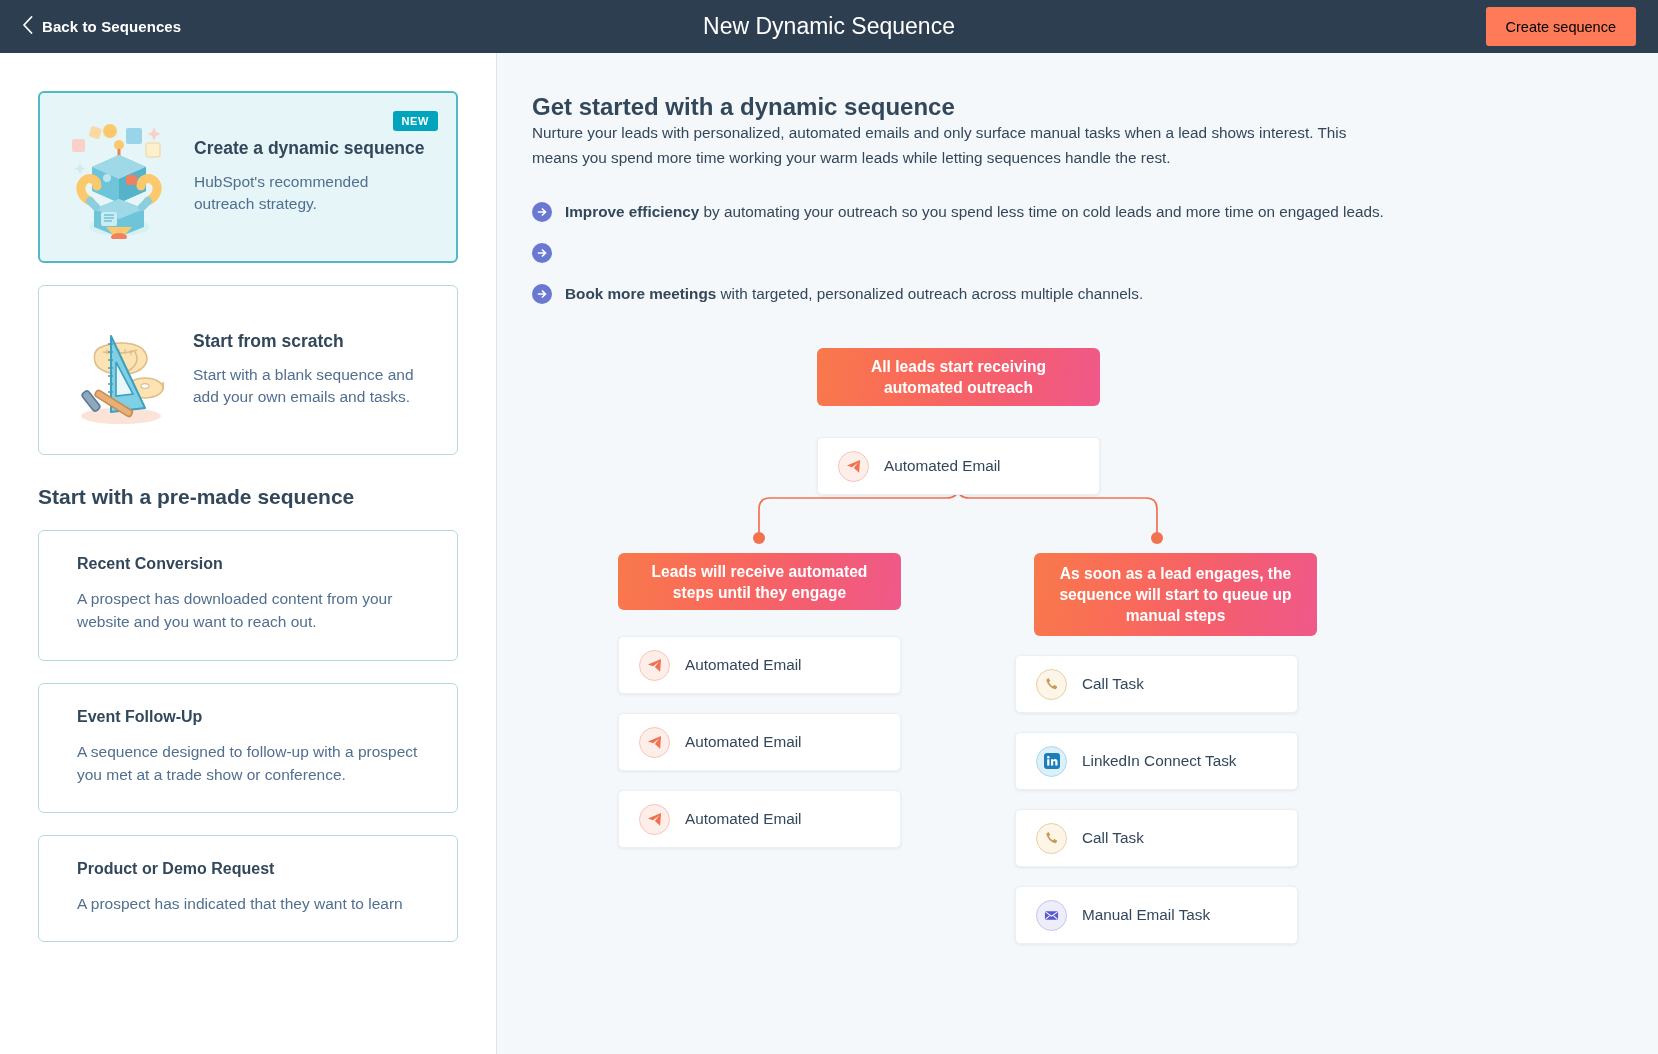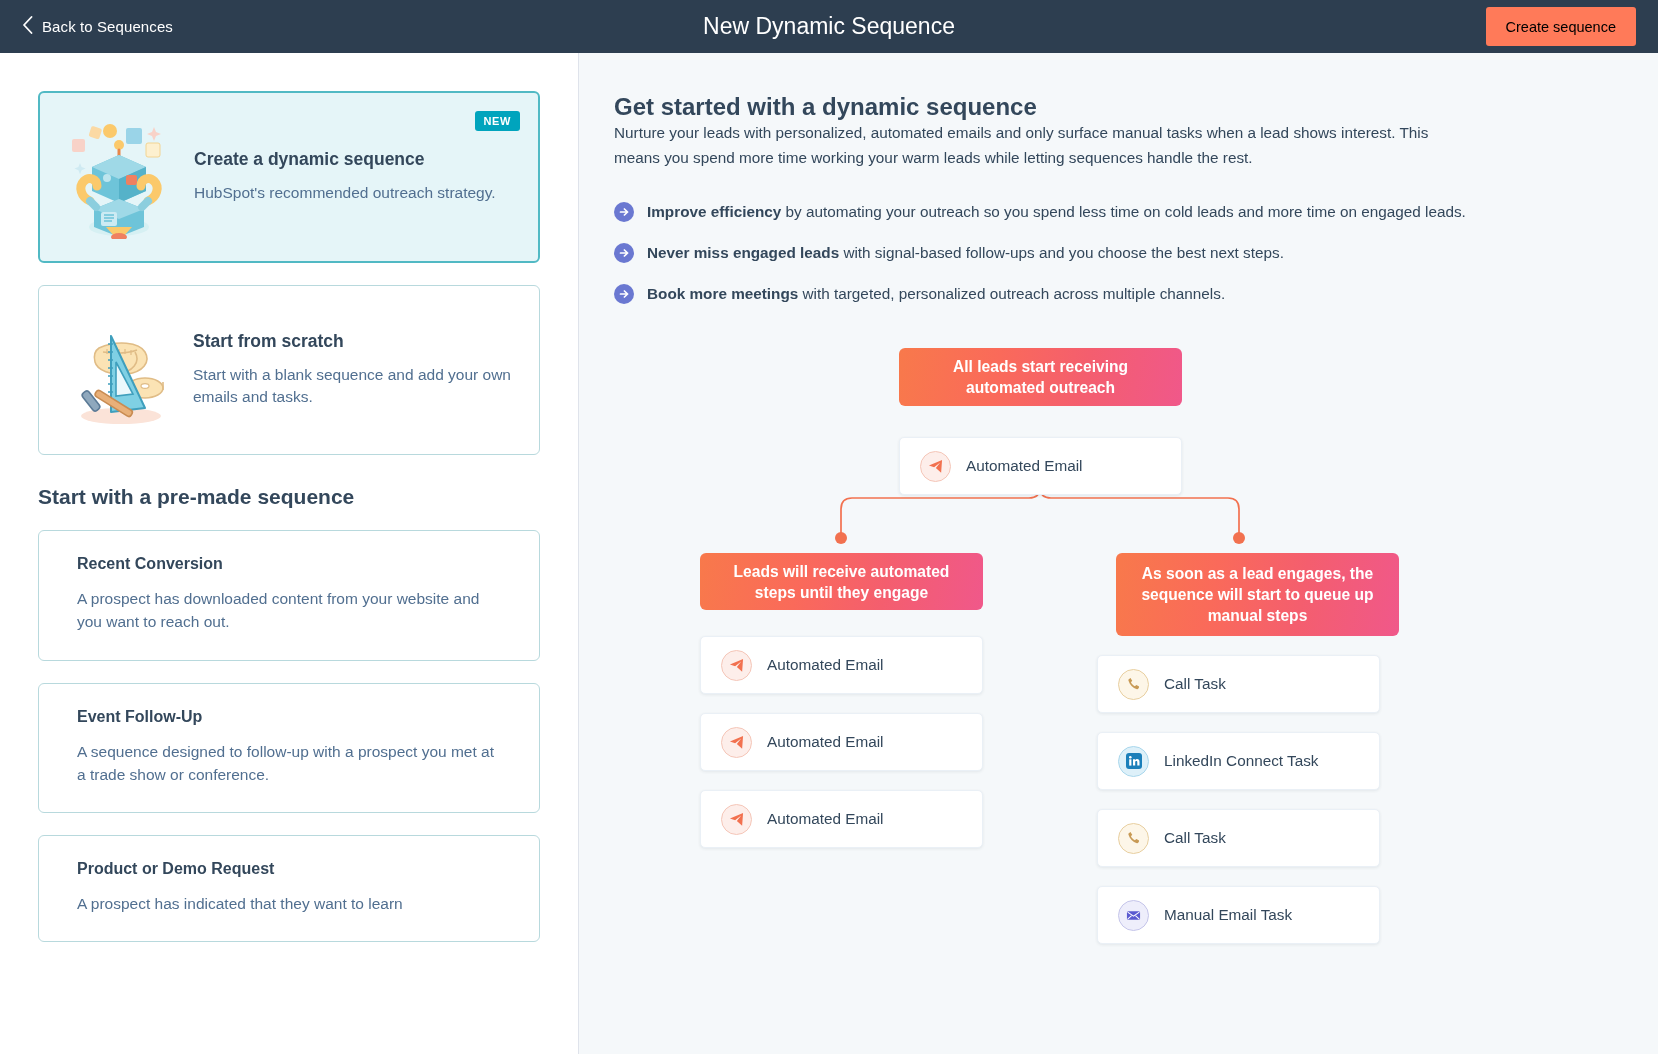--- a/index.html
+++ b/index.html
@@ -9,21 +9,21 @@
     background: #f5f8fa; overflow: hidden;
   }
 
   
   .topbar {
     height: 53px; background: #2d3e50; position: relative;
     display: flex; align-items: center;
   }
   .back-link {
     display: flex; align-items: center; gap: 9px;
-    color: #ffffff; font-size: 15px; font-weight: 400;
+    color: #ffffff; font-size: 15px; font-weight: 700;
     margin-left: 22px; cursor: pointer; letter-spacing: .1px;
   }
   .chev { display: block; }
   .topbar-title {
     position: absolute; left: 0; right: 0; text-align: center;
     color: #ffffff; font-size: 23px; font-weight: 400;
     pointer-events: none;
   }
   .create-btn {
     position: absolute; right: 22px; top: 7px;
@@ -31,21 +31,21 @@
     font-size: 14.5px; font-family: inherit;
     padding: 12px 20px; height: 39px; border-radius: 3px;
     cursor: pointer; font-weight: 400;
   }
 
   
   .body-wrap { display: flex; height: 1001px; }
 
   
   .sidebar {
-    width: 579px; background: #ffffff;
+    width: 497px; background: #ffffff;
     border-right: 1px solid #dfe3eb;
     padding: 38px 38px 0 38px;
     overflow: hidden; position: relative;
   }
 
   .opt-card {
     border: 1px solid #b8d9dd; border-radius: 6px;
     background: #fff; display: flex; align-items: center;
     padding: 22px 20px; gap: 16px; position: relative;
     cursor: pointer; margin-bottom: 22px;
@@ -257,21 +257,20 @@
         </span>
         <span><b>Improve efficiency</b><span> by automating your outreach so you spend less time on cold leads and more time on engaged leads.</span></span>
       </li>
       <li class="bullet">
         <span class="bullet-icon">
           <svg width="20" height="20" viewBox="0 0 20 20">
               <circle cx="10" cy="10" r="10" fill="#6a78d1"></circle>
               <path d="M6.5 10h7M10.4 7l3.2 3-3.2 3" stroke="#fff" stroke-width="1.7" fill="none" stroke-linecap="round" stroke-linejoin="round"></path>
             </svg>
         </span>
-        <span><b>Never miss engaged leads</b><span> with signal-based follow-ups and you choose the best next steps.</span></span>
       </li>
       <li class="bullet">
         <span class="bullet-icon">
           <svg width="20" height="20" viewBox="0 0 20 20">
               <circle cx="10" cy="10" r="10" fill="#6a78d1"></circle>
               <path d="M6.5 10h7M10.4 7l3.2 3-3.2 3" stroke="#fff" stroke-width="1.7" fill="none" stroke-linecap="round" stroke-linejoin="round"></path>
             </svg>
         </span>
         <span><b>Book more meetings</b><span> with targeted, personalized outreach across multiple channels.</span></span>
       </li>

